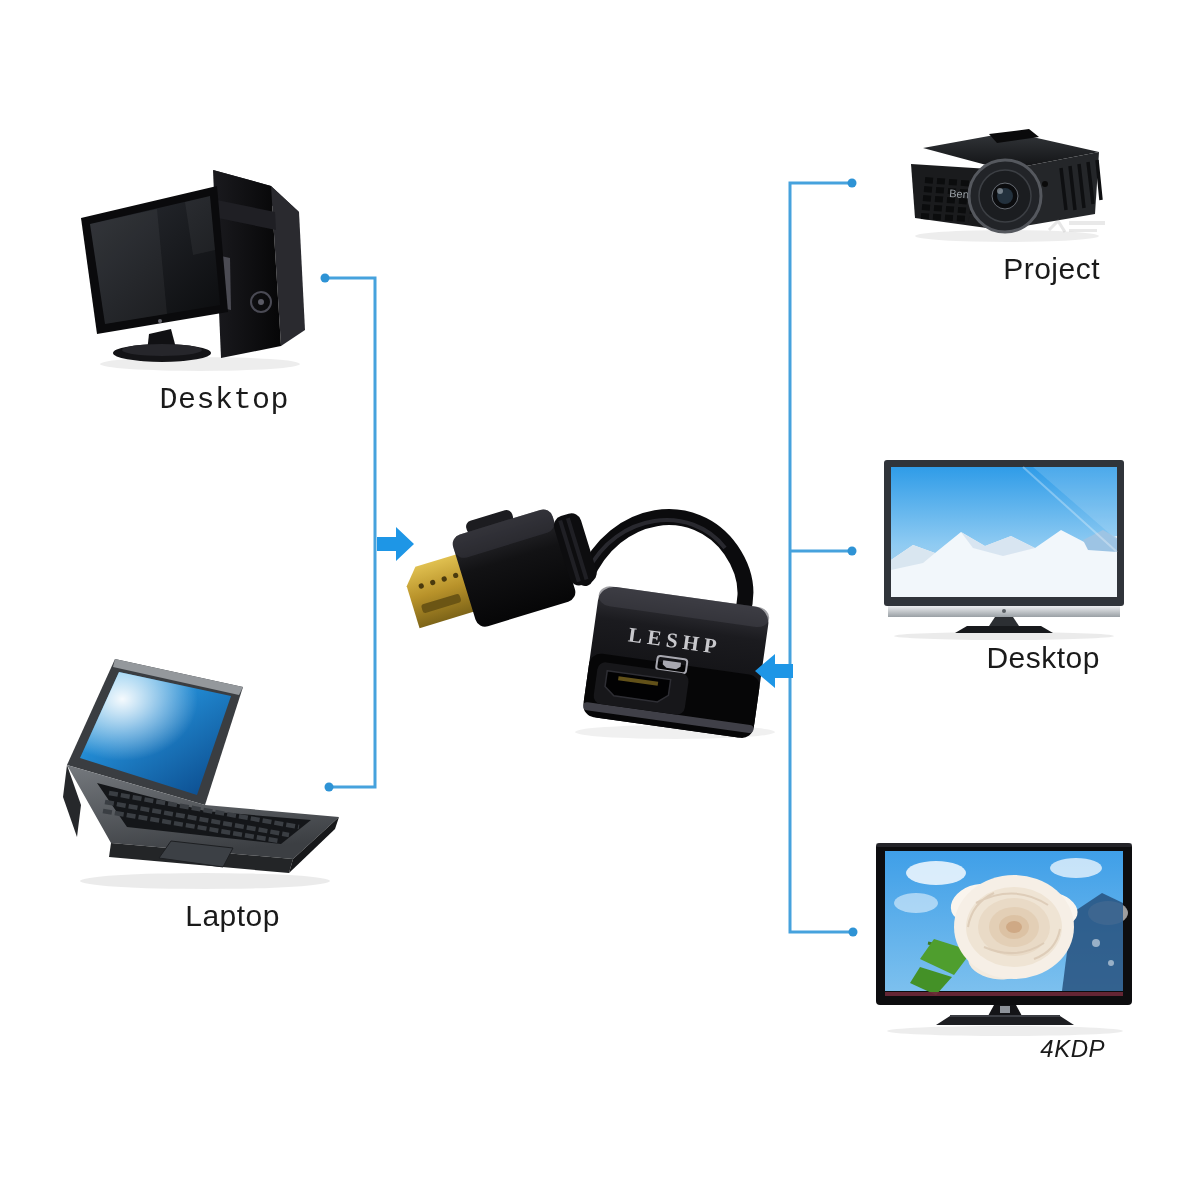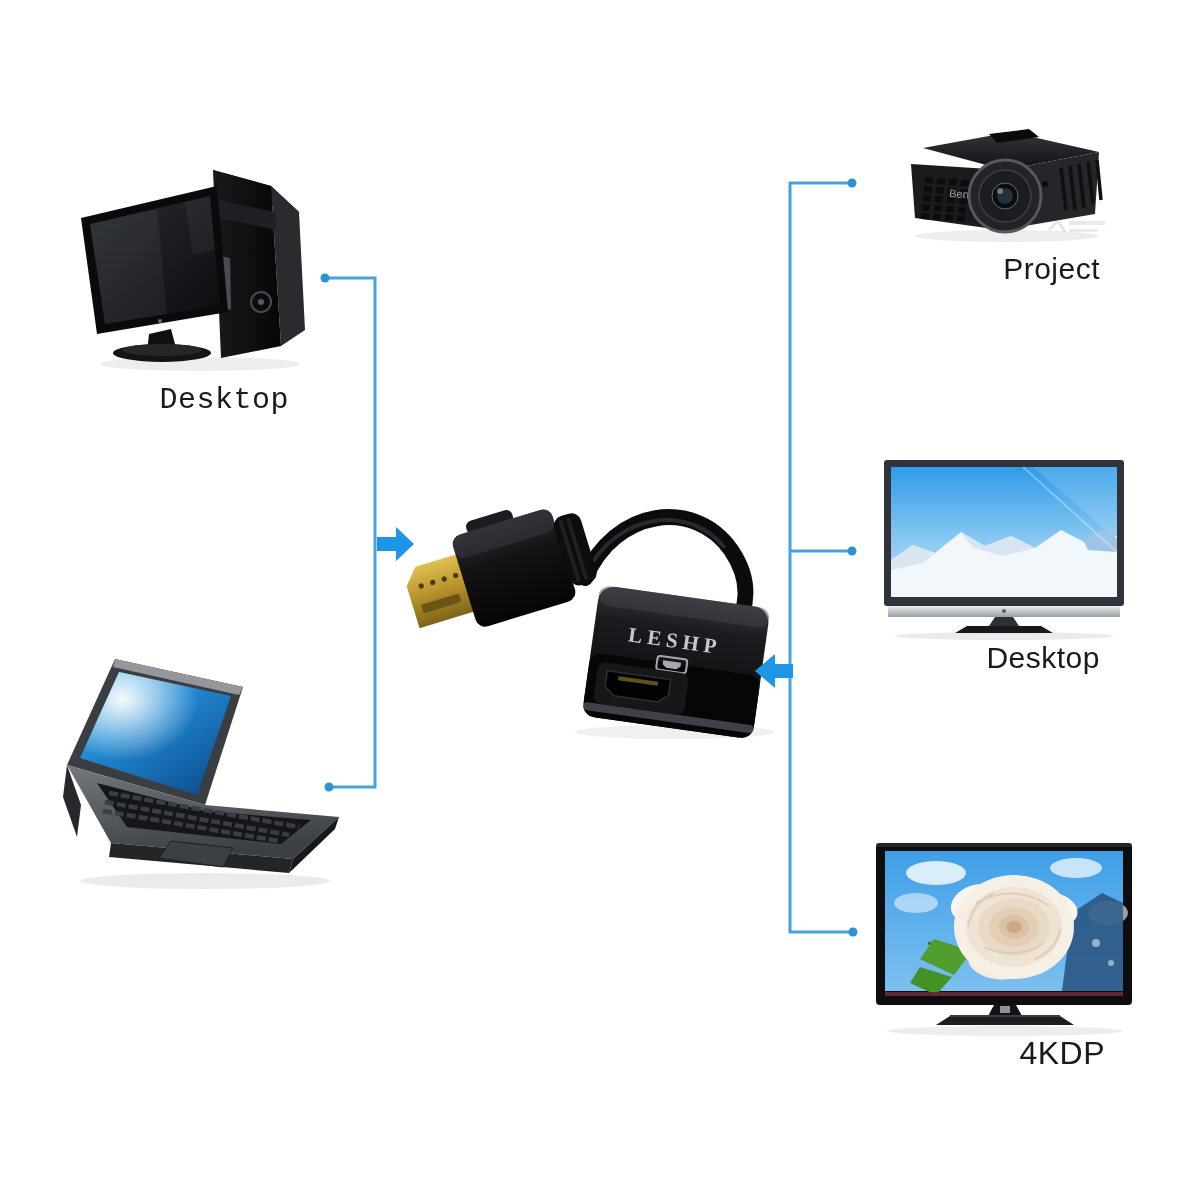--- a/index.html
+++ b/index.html
@@ -12,21 +12,21 @@
   .canvas{
     position:relative;width:1200px;height:1200px;background:#ffffff;
     overflow:hidden;font-family:"Liberation Sans",sans-serif;
   }
   .figure{position:absolute;}
   .figure svg{display:block;width:100%;height:100%;}
   .device-label{
     position:absolute;text-align:right;color:var(--label-color);
     font-family:"Liberation Sans",sans-serif;font-size:30px;letter-spacing:0.5px;
   }
-  .label-lg{font-size:32px;}
+  .label-lg{font-size:24px;font-style:italic;}
   #connectors{position:absolute;left:0;top:0;z-index:10;pointer-events:none;}
   .conn-line{fill:none;stroke:var(--line-blue);stroke-width:3;}
   .conn-dot{fill:var(--dot-blue);}
   .conn-arrow{fill:var(--arrow-blue);}
 </style>
 </head>
 <body style="background: rgb(255, 255, 255);">
 
 <div class="canvas">
 
@@ -94,20 +94,21 @@
         <polygon points="12,120 150,160 284,172 238,214 56,198" fill="url(#g-deck)"></polygon>
         <polygon points="56,198 238,214 234,228 54,212" fill="#232527"></polygon>
         <polygon points="284,172 238,214 234,228 280,184" fill="#17181a"></polygon>
         <polygon points="42,138 150,166 256,175 226,199 72,182" fill="#141619"></polygon>
         <path d="M54,148 L244,182 M50,157 L234,190 M48,166 L224,196" stroke="#3a3e43" stroke-width="4.5" stroke-dasharray="9 3" fill="none"></path>
         <polygon points="116,196 178,203 168,222 104,213" fill="#3c4045" stroke="#1d1f22" stroke-width="1"></polygon>
         <polygon points="12,120 8,152 22,192 26,160" fill="#26282b"></polygon>
       </g>
     </svg>
   </div>
+  <div class="device-label" style="left:80px;top:899px;width:200px;">Laptop</div>
 
   <div class="figure" style="left:385px;top:468px;width:400px;height:275px;">
     <svg viewBox="0 0 400 275">
       <defs>
         <linearGradient id="g-gold" x1="0" y1="0" x2="0" y2="1">
           <stop offset="0" stop-color="#e0c050"></stop>
             <stop offset="0.5" stop-color="#b8922a"></stop>
             <stop offset="1" stop-color="#7d6418"></stop>
         </linearGradient>
         <linearGradient id="g-dpb" x1="0" y1="0" x2="0" y2="1">

